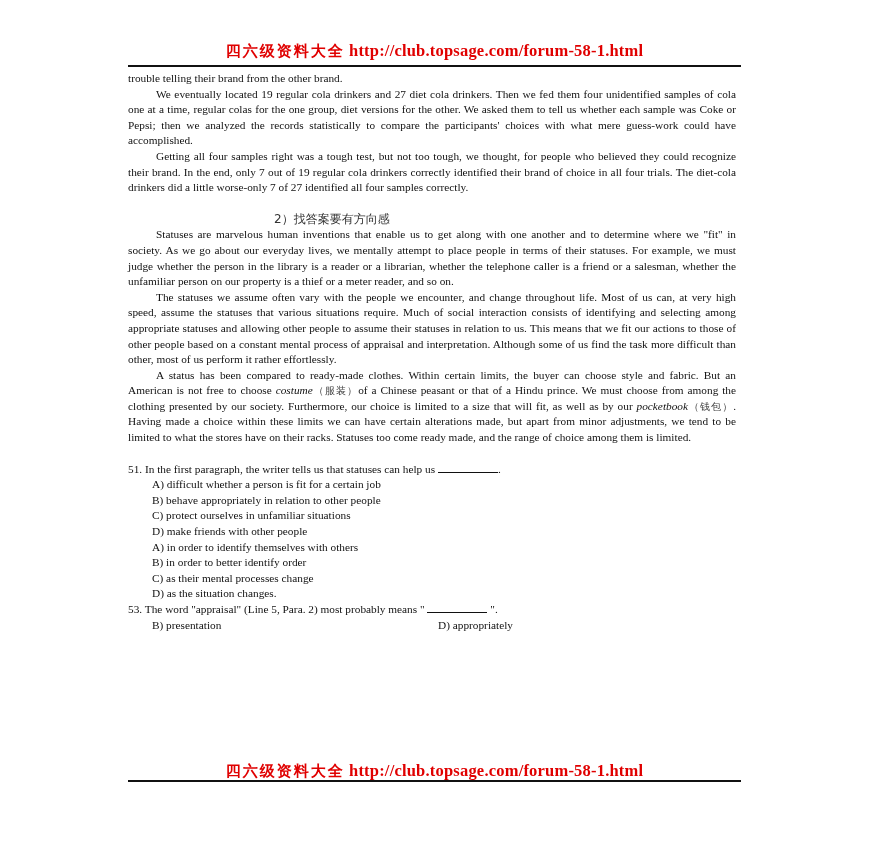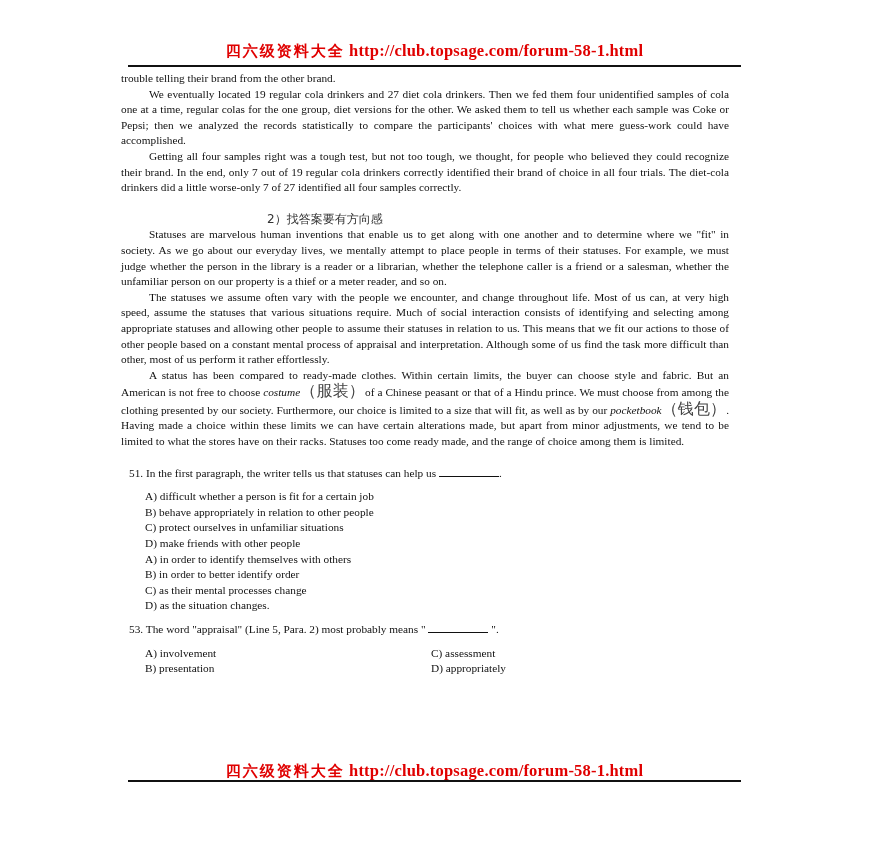--- a/index.html
+++ b/index.html
@@ -8,30 +8,30 @@
   .page { position: absolute; left: 0; top: 0; width: 870px; height: 842px; }
   .banner { position: absolute; left: 128px; width: 613px; text-align: center;
             color: #e00000; font-weight: bold; font-size: 16.5px; letter-spacing: 0.2px;
             font-family: "Liberation Serif", "DejaVu Serif", serif; }
   .banner .cn { font-family: "DejaVu Sans", sans-serif; font-size: 15px; letter-spacing: 2px; }
   .banner.top { top: 41px; }
   .banner.bottom { top: 761px; }
   .rule { position: absolute; left: 128px; width: 613px; height: 1.5px; background: #111; }
   .rule.top { top: 65px; }
   .rule.bottom { top: 780px; }
-  .content { position: absolute; left: 121px; top: 71px; width: 608px;
+  .content { position: absolute; left: 128px; top: 71px; width: 608px;
              font-size: 11.3px; line-height: 15.6px; }
   p { margin: 0; text-align: justify; }
   p.ind { text-indent: 28px; }
   .section-head { text-align: left; padding-left: 146px; margin-top: 16px;
                   font-family: "DejaVu Sans", sans-serif; font-size: 12px; color: #333; }
   em { font-style: italic; }
-  .cn-inline { font-family: "DejaVu Sans", sans-serif; font-size: 16px; color: #444; }
+  .cn-inline { font-family: "DejaVu Sans", sans-serif; font-size: 10px; color: #444; }
   .questions { margin-top: 16px; }
-  .q { margin: 8px; }
+  .q { margin: 0; }
   .opt { padding-left: 24px; }
   .opt-row { display: flex; padding-left: 24px; }
   .opt-row .col { width: 286px; }
   .blank { display: inline-block; width: 60px; border-bottom: 1px solid #111; height: 10px; vertical-align: baseline; }
 </style>
 </head>
 <body>
 
 <div class="page">
 
@@ -62,24 +62,20 @@
       </div>
       <div>
         <div class="opt">A) in order to identify themselves with others</div>
         <div class="opt">B) in order to better identify order</div>
         <div class="opt">C) as their mental processes change</div>
         <div class="opt">D) as the situation changes.</div>
       </div>
       <div>
         <p class="q"><span>53. The word "appraisal" (Line 5, Para. 2) most probably means "</span> <span class="blank"></span> <span>".</span></p>
         <div class="opt-row">
-          <span class="col">A) involvement</span>
-          <span class="col">C) assessment</span>
-        </div>
-        <div class="opt-row">
           <span class="col">B) presentation</span>
           <span class="col">D) appropriately</span>
         </div>
       </div>
     </div>
   </div>
 
   <div class="banner bottom">
     <span class="cn">四六级资料大全</span>
     <span>http://club.topsage.com/forum-58-1.html</span>

